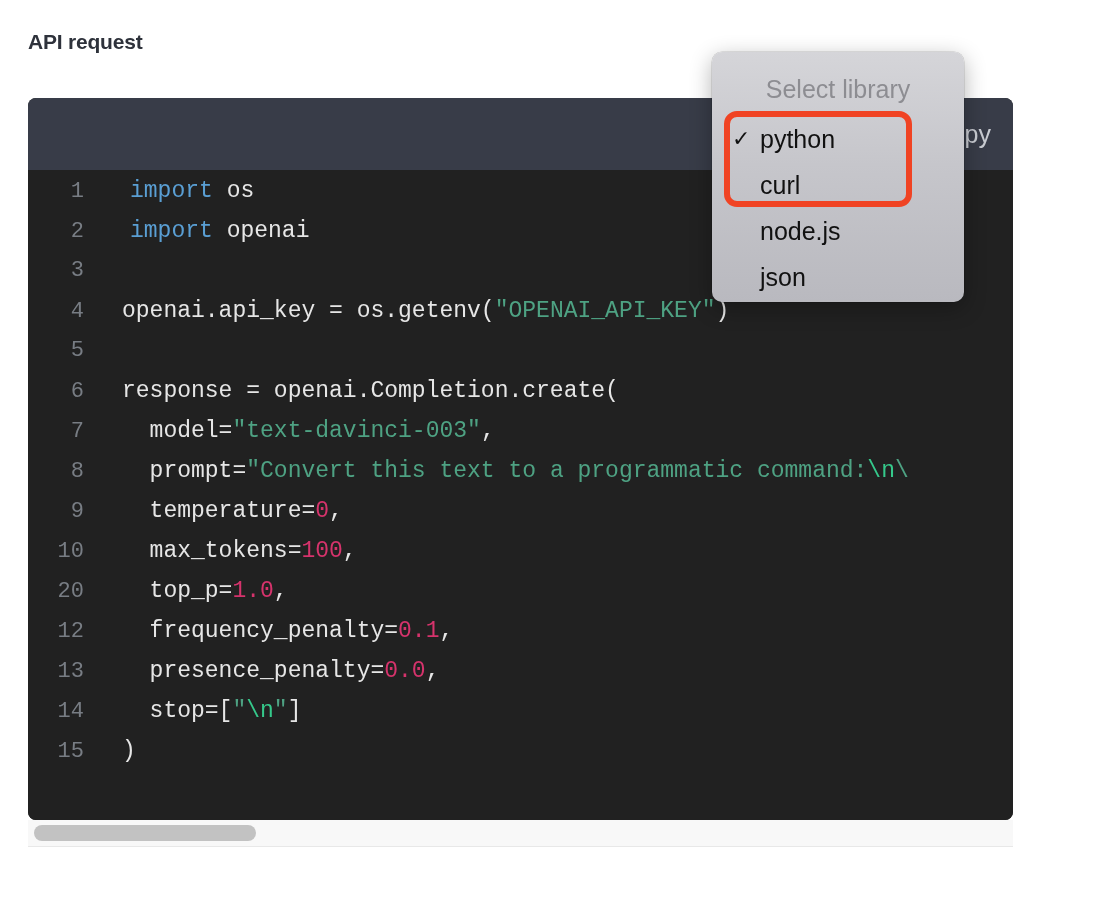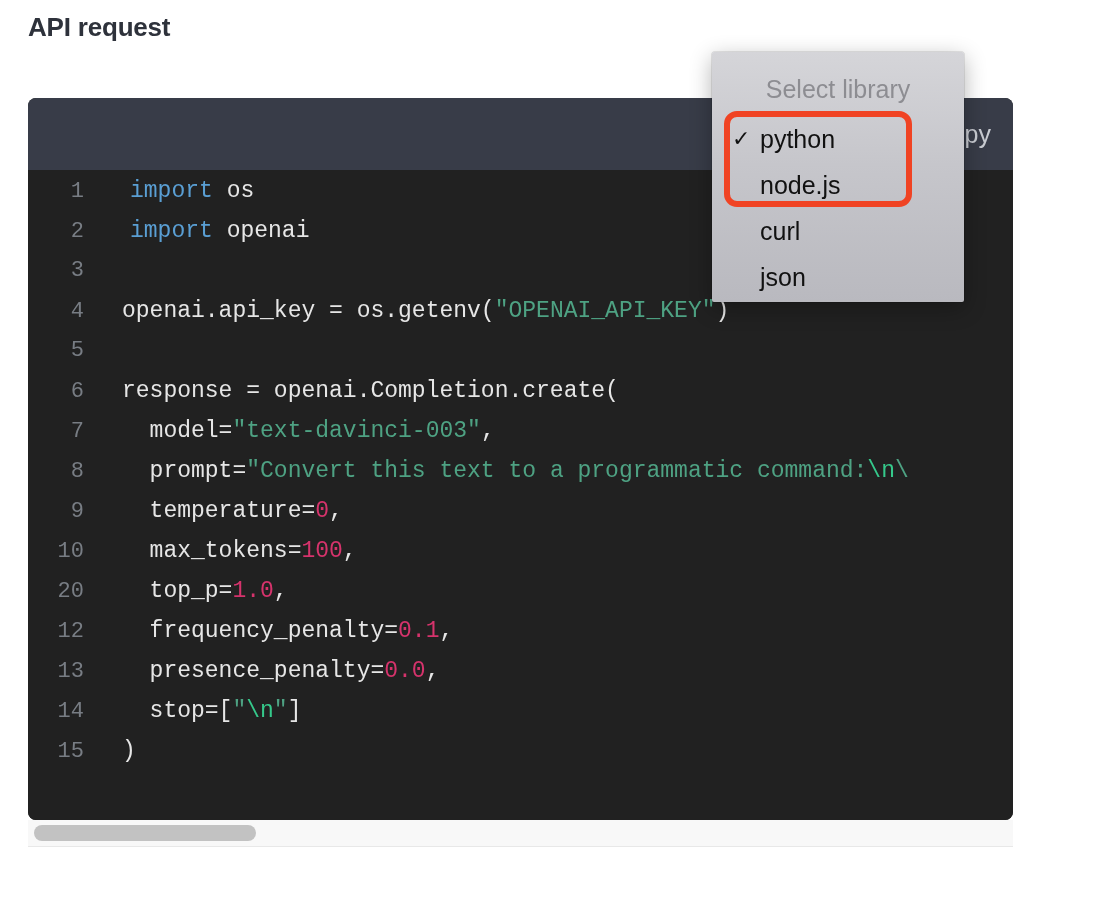--- a/index.html
+++ b/index.html
@@ -12,22 +12,22 @@
     background: #ffffff;
     font-family: "Liberation Sans", sans-serif;
     overflow: hidden;
     position: relative;
   }
 
   
   #page-title {
     position: absolute;
     left: 28px;
-    top: 12px;
-    font-size: 26px;
+    top: 30px;
+    font-size: 21px;
     font-weight: bold;
     color: #2e323b;
     letter-spacing: -0.2px;
     white-space: nowrap;
   }
 
   
   #code-card {
     position: absolute;
     left: 28px;
@@ -111,21 +111,21 @@
     background: #c2c2c2;
   }
 
   
   #library-dropdown {
     position: absolute;
     left: 712px;
     top: 52px;
     width: 252px;
     height: 250px;
-    border-radius: 2px;
+    border-radius: 10px;
     background: linear-gradient(to bottom, #d5d5d9 0%, #c6c6cb 45%, #b9b9bf 100%);
     box-shadow: 0 6px 22px rgba(0,0,0,0.30), 0 0 0 0.5px rgba(0,0,0,0.18);
     overflow: hidden;
   }
   #dropdown-header {
     text-align: center;
     color: #8d8d92;
     font-size: 25px;
     padding-top: 23px;
     font-family: "Liberation Sans", sans-serif;
@@ -192,19 +192,19 @@
 </div>
 
 <div id="code-scrollbar">
   <div id="code-scrollbar-thumb"></div>
 </div>
 
 <div id="library-dropdown">
   <div id="dropdown-header">Select library</div>
   <div id="dropdown-items">
       <div class="dropdown-item"><span class="check">✓</span><span>python</span></div>
+      <div class="dropdown-item"><span>curl</span></div>
       <div class="dropdown-item"><span>node.js</span></div>
-      <div class="dropdown-item"><span>curl</span></div>
       <div class="dropdown-item"><span>json</span></div>
     </div>
 </div>
 
 <div id="annotation-box"></div>
 
 </body></html>

